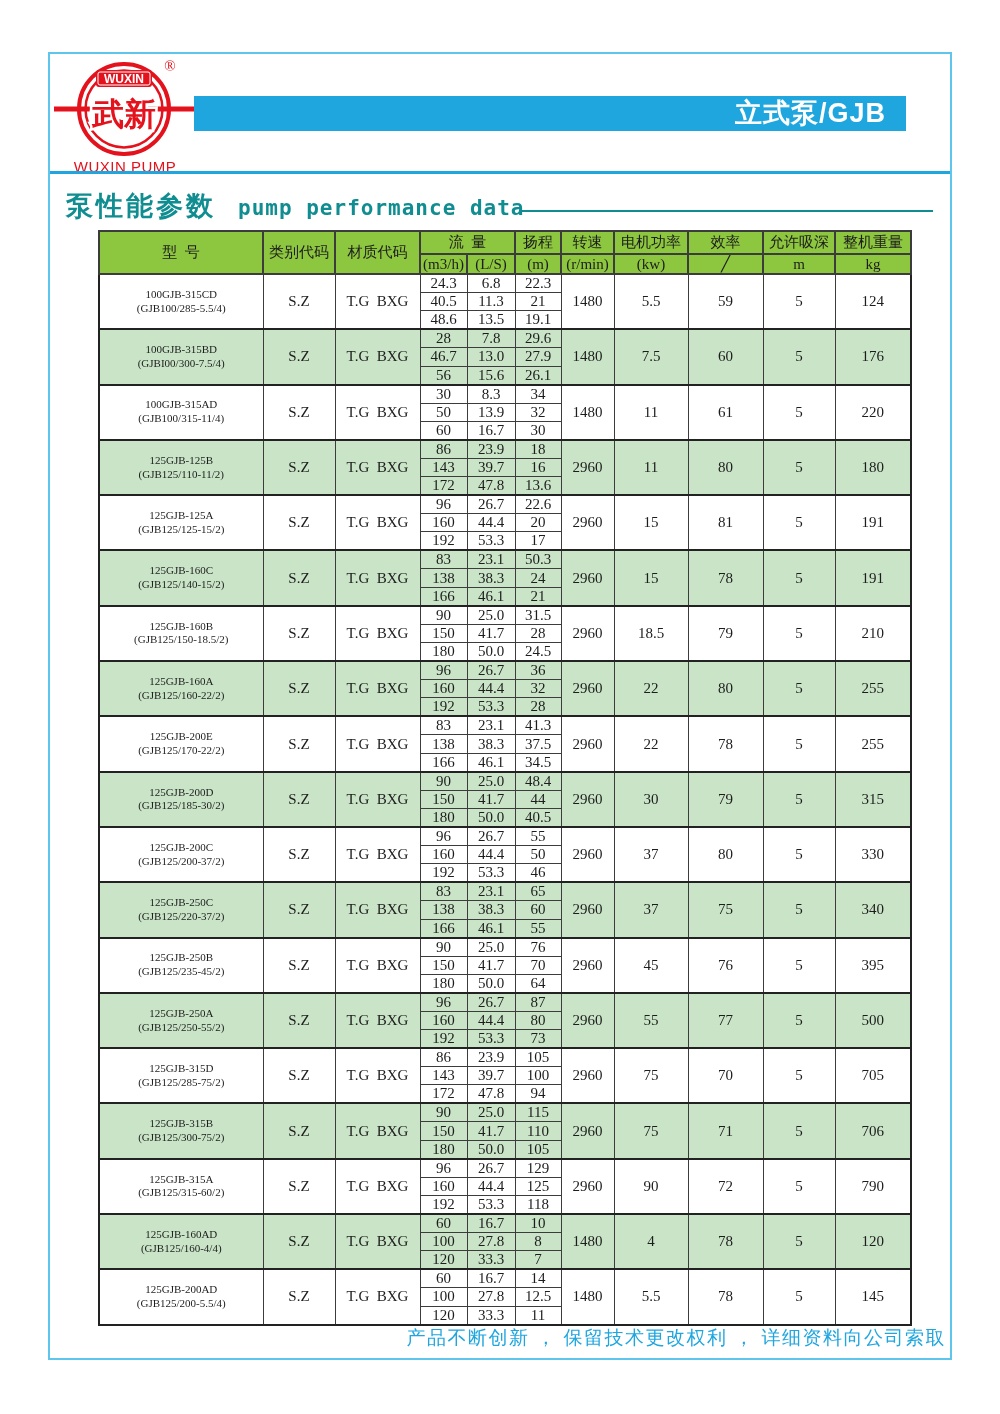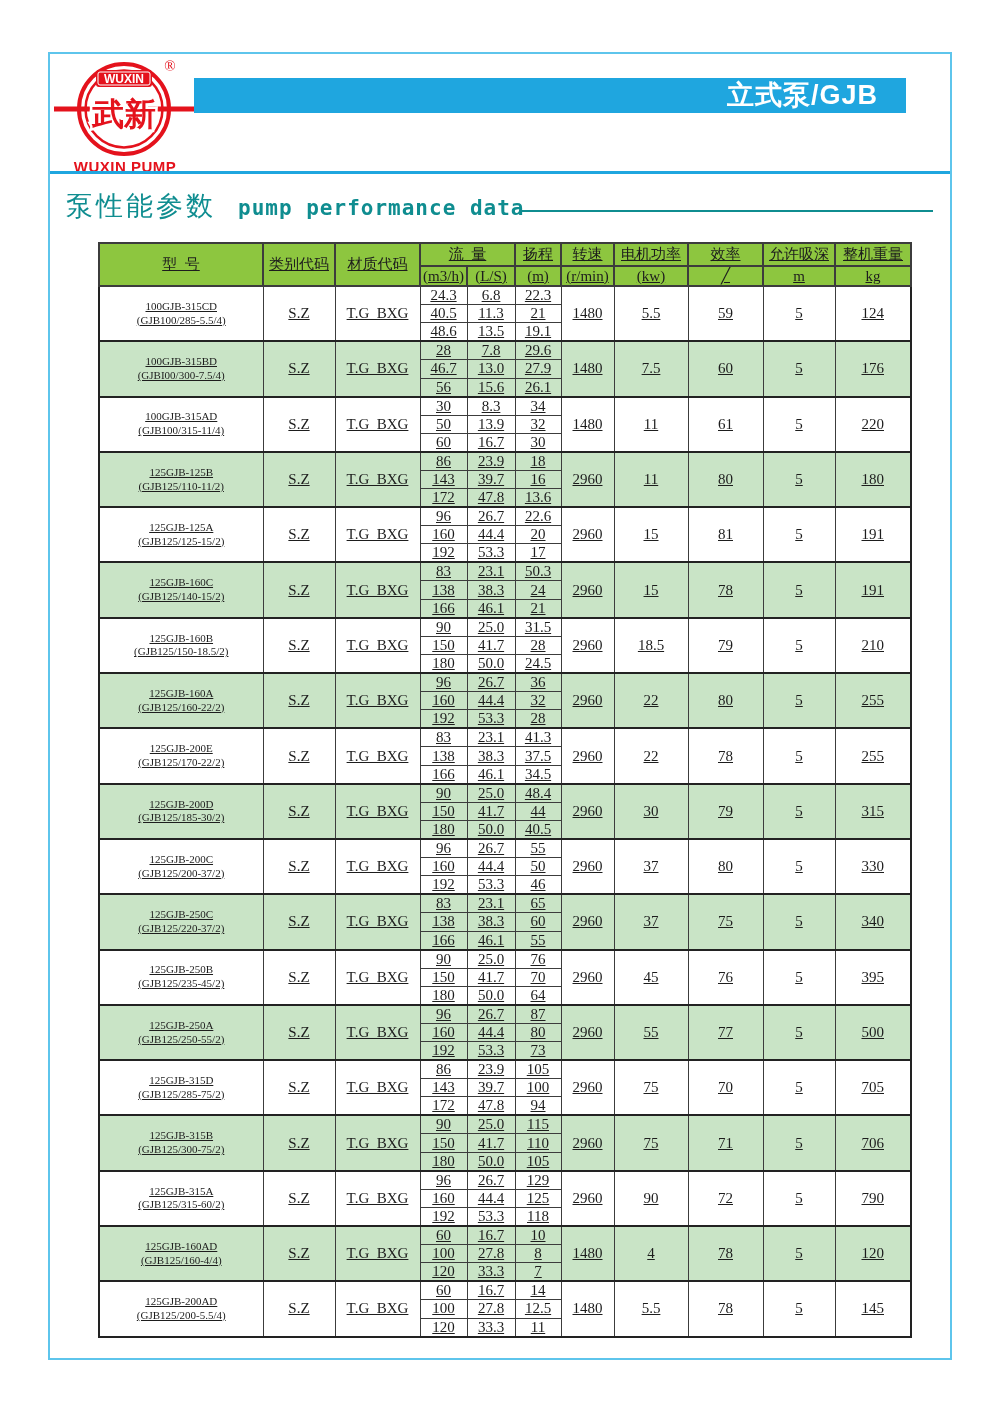--- a/index.html
+++ b/index.html
@@ -19,52 +19,52 @@
   .frame{
     position:absolute;left:48px;top:52px;width:904px;height:1308px;
     border:2px solid var(--frame-blue);background:#fff;
   }
 
   
   .logo{position:absolute;left:4px;top:3px;width:142px;}
   .logo svg{display:block;}
   .logo-caption{
     margin-top:1px;text-align:center;color:var(--logo-red);
-    font-family:"Liberation Sans",sans-serif;font-weight:bold;font-size:15px;
+    font-family:"Liberation Sans",sans-serif;font-weight:normal;font-size:15px;
     letter-spacing:.5px;white-space:nowrap;
   }
 
   
   .banner{
-    position:absolute;left:144px;top:24px;width:712px;height:35px;
+    position:absolute;left:144px;top:42px;width:712px;height:35px;
     background:var(--banner-blue);color:#fff;
     font-family:"Liberation Sans",sans-serif;font-weight:bold;font-size:27px;
-    line-height:35px;text-align:right;padding-right:28px;letter-spacing:1px;
+    line-height:35px;text-align:right;padding-right:20px;letter-spacing:1px;
   }
 
   .header-divider{
     position:absolute;left:0;right:0;top:117px;height:3px;background:var(--banner-blue);
   }
 
   
   .section-title{position:absolute;left:16px;top:134px;white-space:nowrap;}
   .section-title .cn{
     color:var(--title-teal);font-family:"Liberation Sans",sans-serif;
-    font-weight:normal;font-size:27px;letter-spacing:3px;
+    font-weight:bold;font-size:27px;letter-spacing:3px;
   }
   .section-title .en{
     color:var(--title-teal);font-family:"DejaVu Sans Mono",monospace;
     font-size:21px;margin-left:22px;letter-spacing:1px;font-weight:bold;
   }
   .title-rule{
     position:absolute;top:156px;left:471px;width:412px;height:2px;background:var(--title-teal);
   }
 
   
-  .table-wrap{position:absolute;left:48px;top:188px;text-decoration:underline;}
+  .table-wrap{position:absolute;left:48px;top:176px;}
   table{
     border-collapse:collapse;table-layout:fixed;width:812px;
     border:2px solid #222;font-family:"Liberation Serif",serif;
   }
   th,td{
     border:1px solid var(--grid);text-align:center;vertical-align:middle;
     font-size:15px;font-weight:normal;padding:0;white-space:pre;overflow:hidden;
   }
   thead th{background:var(--header-green);border-width:2px;}
   thead tr.h1 th{height:23px;}
@@ -586,13 +586,14 @@
           </tr>
           <tr>
             <td>120</td>
             <td>33.3</td>
             <td>11</td>
           </tr>
         </tbody>
     </table>
   </div>
 
+  <div class="footer">产品不断创新 ， 保留技术更改权利 ， 详细资料向公司索取</div>
 </div>
 
 </body></html>

